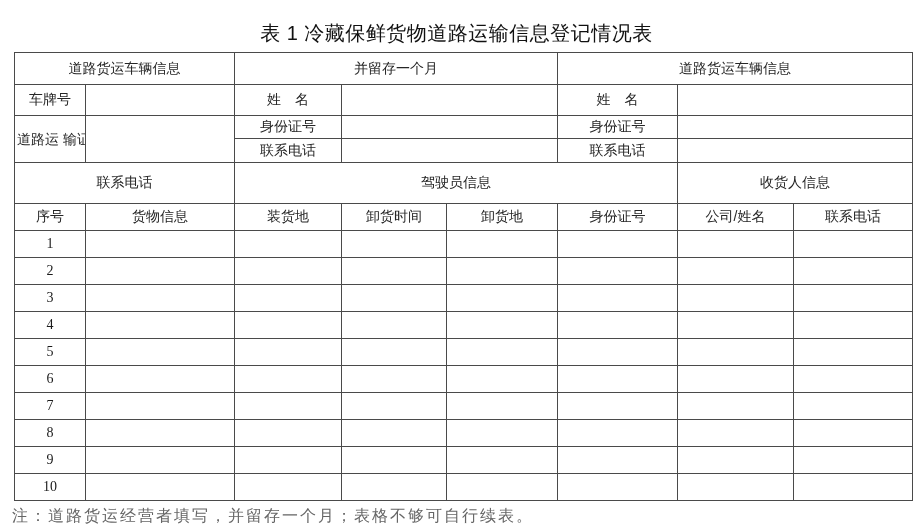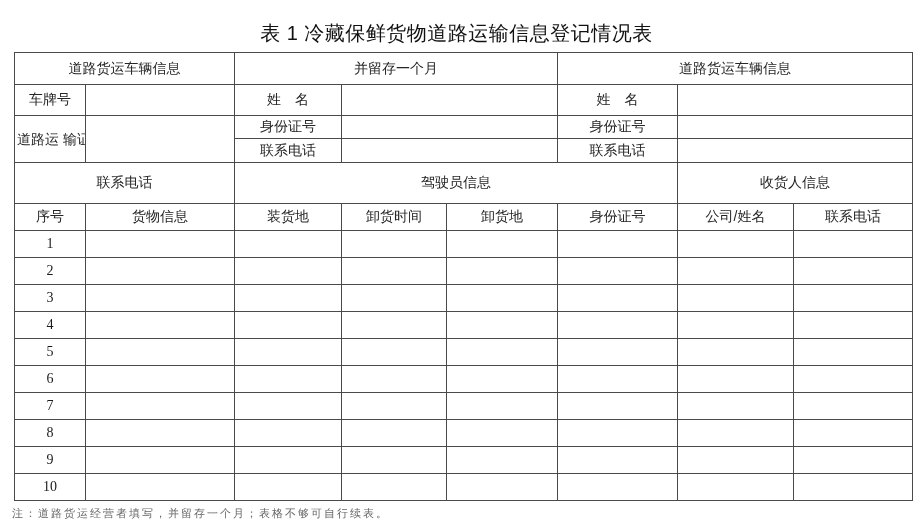--- a/index.html
+++ b/index.html
@@ -48,21 +48,21 @@
   }
   td.num{
     font-family:"Liberation Serif","DejaVu Serif",serif;
     font-size:13.5px;
     color:#1a1a1a;
   }
   .doc-note{
     margin-top:5px;
     padding-left:12px;
     font-family:"Liberation Serif","DejaVu Serif",serif;
-    font-size:11px;
+    font-size:16px;
     letter-spacing:2px;
     color:#666666;
   }
 </style>
 </head>
 <body>
 
 <div class="page">
 
   <div class="doc-title">表 1 冷藏保鲜货物道路运输信息登记情况表</div>

